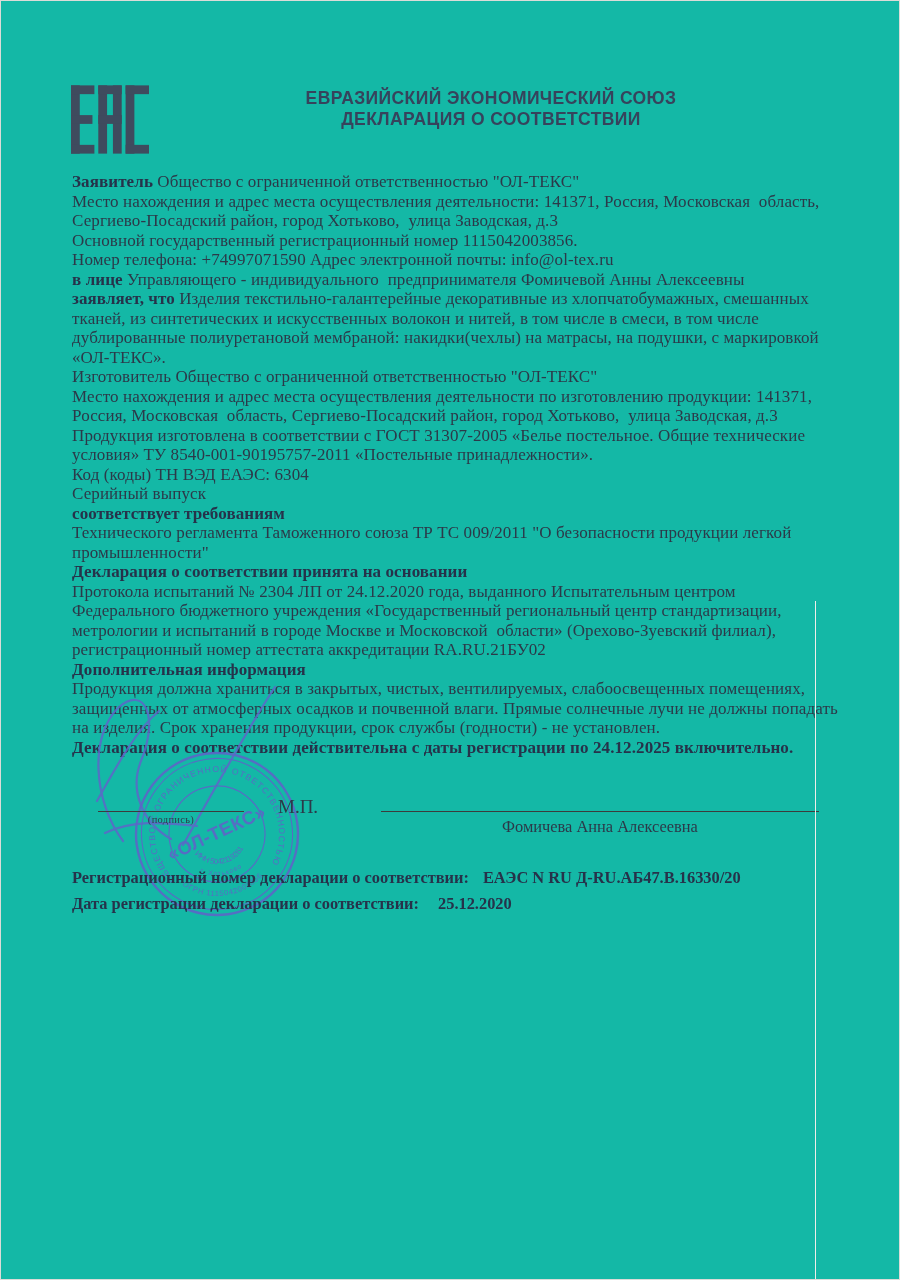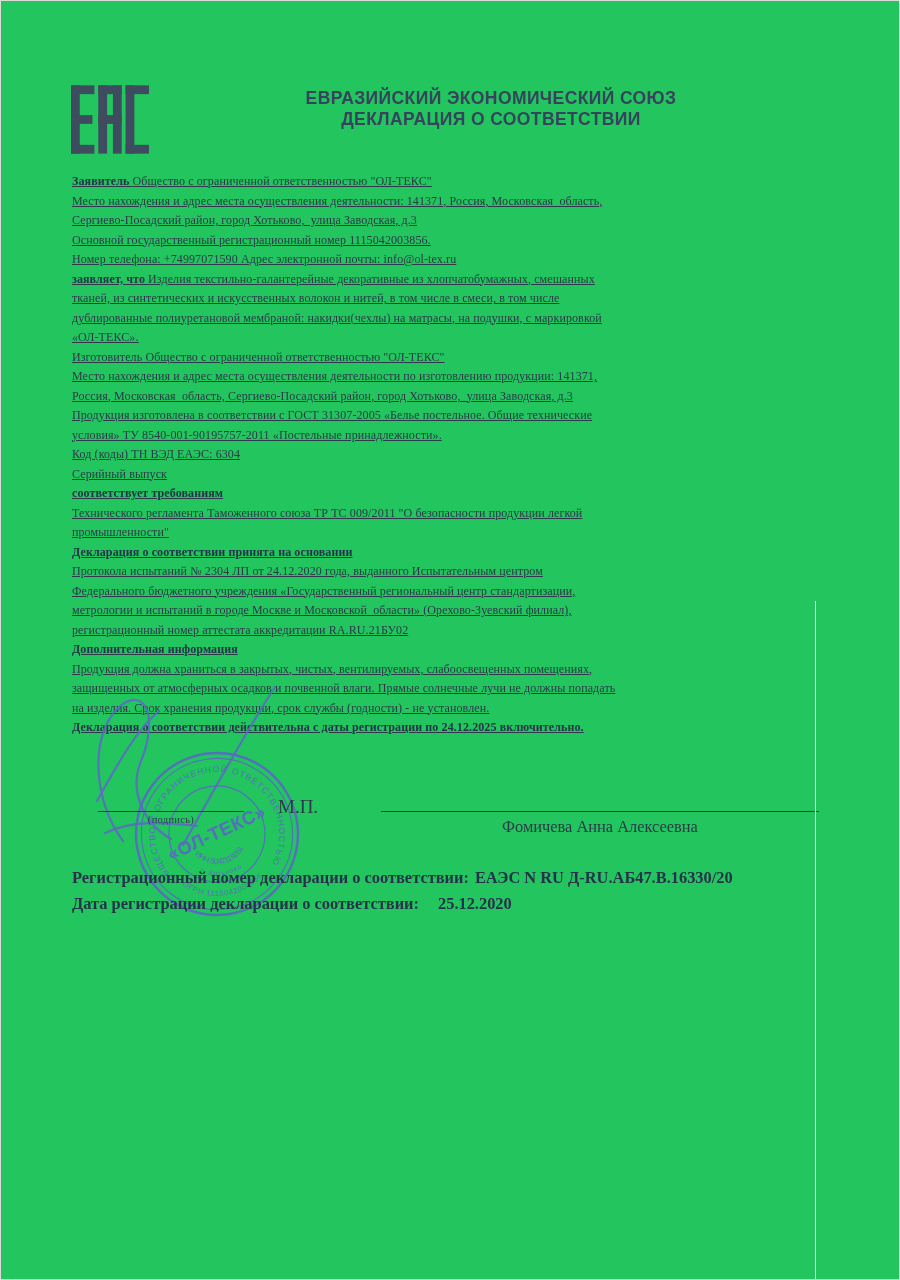--- a/index.html
+++ b/index.html
@@ -1,50 +1,50 @@
 <!DOCTYPE html>
 <html><head>
 <meta charset="utf-8">
 <style>
   html,body{margin:0;padding:0;background:#ffffff;}
   .page{
-    position:relative;width:900px;height:1280px;background:#22c55e;
+    position:relative;width:900px;height:1280px;background:#14b8a6;
     box-sizing:border-box;border:1px solid #dcdcd8;overflow:hidden;
     font-family:"Liberation Serif", serif;color:#2c3949;
   }
   
   .eac-logo{position:absolute;left:70px;top:84px;width:78px;height:69px;}
   .doc-title{
     position:absolute;left:235px;top:87px;width:510px;text-align:center;
     font-family:"Liberation Sans", sans-serif;font-weight:bold;
     font-size:17.5px;line-height:20.5px;letter-spacing:.4px;color:#36435c;
   }
   
   .doc-body{
     position:absolute;left:71px;top:171px;width:812px;
-    font-size:12px;line-height:19.5px;letter-spacing:.1px;text-decoration:underline;
+    font-size:17px;line-height:19.5px;letter-spacing:.1px;
   }
   .doc-body .line{white-space:pre;}
   .doc-body b{font-weight:bold;color:#26324a;}
   
   .sig-ink{position:absolute;left:78px;top:672px;width:235px;height:195px;pointer-events:none;}
   .stamp{position:absolute;left:131px;top:748px;width:170px;height:170px;transform:rotate(-8deg);opacity:.92;}
   .sig-line{position:absolute;border-top:1.6px solid #3c3c3c;height:0;}
   .sig-line.left{left:97px;top:810px;width:146px;}
   .sig-line.right{left:380px;top:810px;width:438px;}
   .sig-caption{
     position:absolute;text-align:center;font-size:10.5px;color:#2e3a4c;letter-spacing:.3px;
   }
   .sig-caption.left{left:97px;top:813px;width:146px;text-align:center;}
   .sig-caption.right{left:380px;top:813px;width:438px;}
   .mp-label{position:absolute;left:277px;top:795px;font-size:19px;color:#2c3949;}
   .applicant-name{position:absolute;left:380px;top:816px;width:438px;text-align:center;font-size:16.4px;color:#2c3949;}
   
   .footer{position:absolute;left:71px;top:864px;width:812px;font-size:16.4px;line-height:26px;font-weight:bold;color:#26324a;}
-  .footer .value.gap1{margin-left:6px;}
+  .footer .value.gap1{margin-left:14px;}
   .footer .value.gap2{margin-left:19px;}
   
   .scan-line{position:absolute;left:814px;top:600px;width:1px;height:680px;background:#efede9;}
 </style>
 </head>
 <body>
 
 <div class="page">
 
   <svg class="eac-logo" viewBox="0 0 80 70" xmlns="http://www.w3.org/2000/svg" aria-hidden="true">
@@ -70,20 +70,21 @@
     <div>ЕВРАЗИЙСКИЙ ЭКОНОМИЧЕСКИЙ СОЮЗ</div>
     <div>ДЕКЛАРАЦИЯ О СООТВЕТСТВИИ</div>
   </div>
 
   <div class="doc-body" id="doc-body">
       <div class="line"><b>Заявитель </b><span>Общество с ограниченной ответственностью "ОЛ-ТЕКС"</span></div>
       <div class="line"><span>Место нахождения и адрес места осуществления деятельности: 141371, Россия, Московская  область,</span></div>
       <div class="line"><span>Сергиево-Посадский район, город Хотьково,  улица Заводская, д.3</span></div>
       <div class="line"><span>Основной государственный регистрационный номер 1115042003856.</span></div>
       <div class="line"><span>Номер телефона: +74997071590 Адрес электронной почты: info@ol-tex.ru</span></div>
+      <div class="line"><b>в лице </b><span>Управляющего - индивидуального  предпринимателя Фомичевой Анны Алексеевны</span></div>
       <div class="line"><b>заявляет, что </b><span>Изделия текстильно-галантерейные декоративные из хлопчатобумажных, смешанных</span></div>
       <div class="line"><span>тканей, из синтетических и искусственных волокон и нитей, в том числе в смеси, в том числе</span></div>
       <div class="line"><span>дублированные полиуретановой мембраной: накидки(чехлы) на матрасы, на подушки, с маркировкой</span></div>
       <div class="line"><span>«ОЛ-ТЕКС».</span></div>
       <div class="line"><span>Изготовитель Общество с ограниченной ответственностью "ОЛ-ТЕКС"</span></div>
       <div class="line"><span>Место нахождения и адрес места осуществления деятельности по изготовлению продукции: 141371,</span></div>
       <div class="line"><span>Россия, Московская  область, Сергиево-Посадский район, город Хотьково,  улица Заводская, д.3</span></div>
       <div class="line"><span>Продукция изготовлена в соответствии с ГОСТ 31307-2005 «Белье постельное. Общие технические</span></div>
       <div class="line"><span>условия» ТУ 8540-001-90195757-2011 «Постельные принадлежности».</span></div>
       <div class="line"><span>Код (коды) ТН ВЭД ЕАЭС: 6304</span></div>

